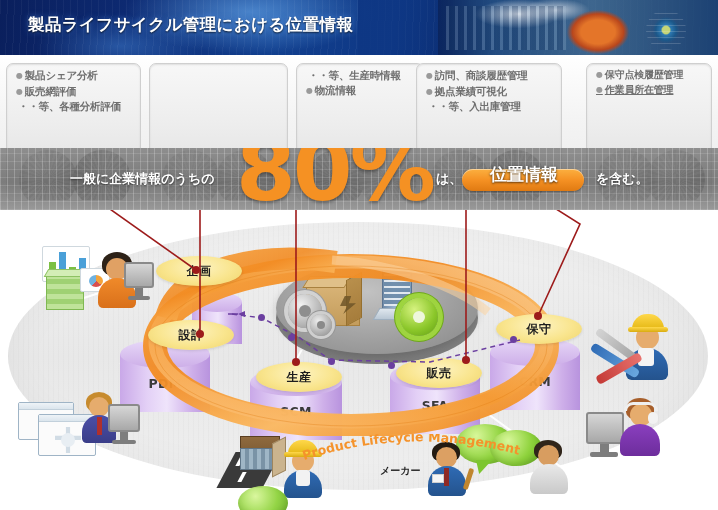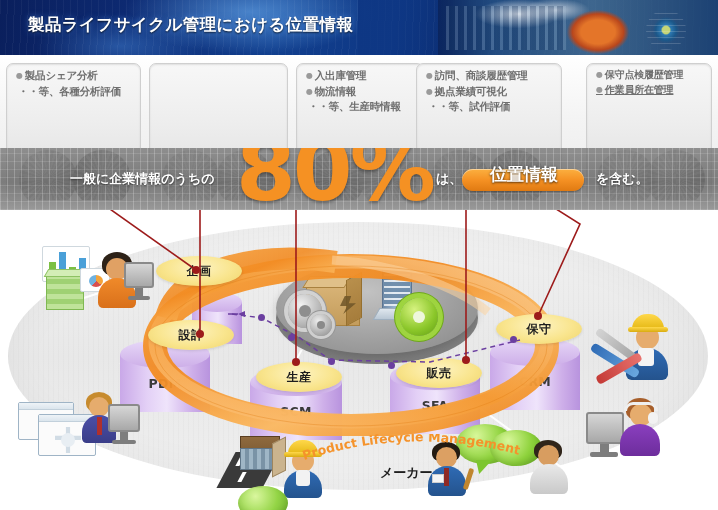--- a/index.html
+++ b/index.html
@@ -112,21 +112,21 @@
     font-size:12px; font-weight:bold; color:#1e1e1e; letter-spacing:.5px;}
 
   
   #ring { position:absolute; left:136px; top:36px; width:430px; height:190px; }
 
   
   #plm { position:absolute; left:300px; top:224px; width:220px; height:30px; z-index:30; }
 
   
   .flab { position:absolute; font-weight:bold; }
-  #maker { font-size:13px; color:#1f1f1f; left:380px; top:254px;}
+  #maker { font-size:10px; color:#1f1f1f; left:380px; top:254px;}
   .dot { position:absolute; width:8px; height:8px; border-radius:50%; background:#9d1b1b; z-index:26;}
   .pdot { position:absolute; width:7px; height:7px; border-radius:50%; background:#6b3fa0; z-index:22;}
   .pdash { position:absolute; height:0; border-top:1.5px dashed #6b3fa0; z-index:21; transform-origin:left center;}
 
   
   .sprite { position:absolute; }
   .head { position:absolute; border-radius:50%; }
   .torso { position:absolute; border-radius:22px 22px 6px 6px; }
   .hair { position:absolute; border-radius:50% 50% 40% 40%; }
   .monitor { position:absolute; background:linear-gradient(180deg,#d6d6d6,#a8a8a8);
@@ -158,20 +158,21 @@
     </div>
     <div class="hdr-fade"></div>
     <div id="title">製品ライフサイクル管理における位置情報</div>
   </div>
 
   <div id="panelstrip">
 
     <div class="panel" style="left:6px;width:135px;">
       <div class="plines">
         <div class="pl"><span class="bullet">●</span><span>製品シェア分析</span></div>
+        <div class="pl"><span class="bullet">●</span><span>販売網評価</span></div>
         <div class="pl" style="padding-left:2px;"><span>・・等、各種分析評価</span></div>
       </div>
       <div class="thumbs">
         <div class="th a" style="left:8px;">
             <div class="spk"></div>
           </div>
         <div class="th b" style="left:62px;">
             <div class="spk"></div>
           </div>
       </div>
@@ -183,39 +184,38 @@
             <div class="spk"></div>
           </div>
         <div class="th a" style="left:62px;">
             <div class="spk"></div>
           </div>
       </div>
     </div>
 
     <div class="panel" style="left:296px;width:128px;">
       <div class="plines">
-        <div class="pl"><span class="bullet">●</span><span>入出庫管理</span></div>
+        <div class="pl" style="padding-left:2px;"><span>・・等、生産時情報</span></div>
         <div class="pl"><span class="bullet">●</span><span>物流情報</span></div>
-        <div class="pl" style="padding-left:2px;"><span>・・等、生産時情報</span></div>
       </div>
       <div class="thumbs">
         <div class="th b" style="left:6px;">
             <div class="spk"></div>
           </div>
         <div class="th c" style="left:58px;">
             <div class="spk"></div>
           </div>
       </div>
     </div>
 
     <div class="panel" style="left:416px;width:146px;">
       <div class="plines">
         <div class="pl"><span class="bullet">●</span><span>訪問、商談履歴管理</span></div>
         <div class="pl"><span class="bullet">●</span><span>拠点業績可視化</span></div>
-        <div class="pl" style="padding-left:2px;"><span>・・等、試作評価</span></div>
+        <div class="pl" style="padding-left:2px;"><span>・・等、入出庫管理</span></div>
       </div>
       <div class="thumbs">
         <div class="th a" style="left:10px;">
             <div class="spk"></div>
           </div>
         <div class="th b" style="left:66px;">
             <div class="spk"></div>
           </div>
       </div>
     </div>

